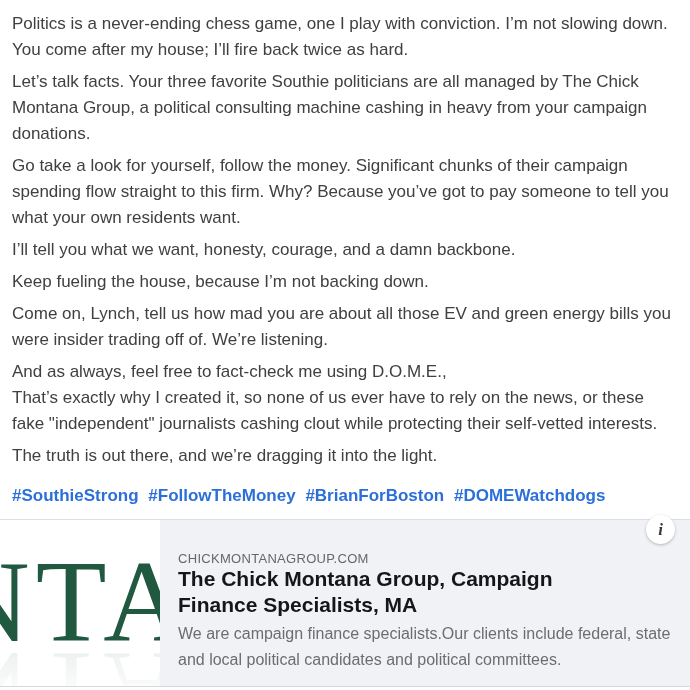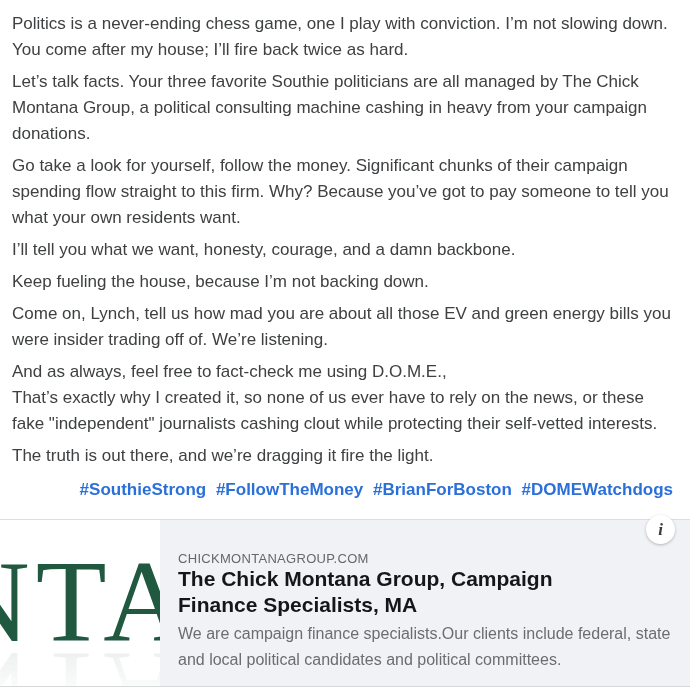--- a/index.html
+++ b/index.html
@@ -3,21 +3,21 @@
 <meta charset="utf-8">
 <style>
   * { margin:0; padding:0; box-sizing:border-box; }
   html,body { width:690px; height:690px; background:#fff; overflow:hidden; }
   body { font-family:"Liberation Sans","DejaVu Sans",sans-serif; display:flex; flex-direction:column; }
 
   .post-text { padding:11px 12px 0; flex:1 1 auto; overflow:hidden;
                font-size:17px; line-height:26px; color:#3e4042;border-radius:31px; }
   .post-text p { margin:0 0 6px; white-space:pre-line; }
 
-  .hashtags { line-height:26px; margin-top:8px;text-align:right; }
+  .hashtags { line-height:26px; margin-top:14px; }
   .hashtags a { color:#2b6fd9; font-weight:600; text-decoration:none; margin-right:5px; cursor:pointer; }
 
   .link-card { position:relative; margin-top:auto; flex:0 0 auto; height:168px;
                display:flex; background:#f0f2f5;
                border-top:1px solid #dcdee3; border-bottom:1px solid #d6d8dc;
                margin-bottom:3px; cursor:pointer; }
 
   .thumb { position:relative; width:160px; flex:0 0 160px; background:#ffffff; overflow:hidden; }
   .letters { position:absolute; left:-54px; top:24px; white-space:nowrap;
              font-family:"Liberation Serif","DejaVu Serif",serif;
@@ -44,21 +44,21 @@
 
 <div class="post-text">
   <p>Politics is a never-ending chess game, one I play with conviction. I’m not slowing down. You come after my house; I’ll fire back twice as hard.</p>
   <p>Let’s talk facts. Your three favorite Southie politicians are all managed by The Chick Montana Group, a political consulting machine cashing in heavy from your campaign donations.</p>
   <p>Go take a look for yourself, follow the money. Significant chunks of their campaign spending flow straight to this firm. Why? Because you’ve got to pay someone to tell you what your own residents want.</p>
   <p>I’ll tell you what we want, honesty, courage, and a damn backbone.</p>
   <p>Keep fueling the house, because I’m not backing down.</p>
   <p>Come on, Lynch, tell us how mad you are about all those EV and green energy bills you were insider trading off of. We’re listening.</p>
   <p>And as always, feel free to fact-check me using D.O.M.E.,
 That’s exactly why I created it, so none of us ever have to rely on the news, or these fake "independent" journalists cashing clout while protecting their self-vetted interests.</p>
-  <p>The truth is out there, and we’re dragging it fire the light.</p>
+  <p>The truth is out there, and we’re dragging it into the light.</p>
   <div class="hashtags">
     <a>#SouthieStrong</a>
     <a>#FollowTheMoney</a>
     <a>#BrianForBoston</a>
     <a>#DOMEWatchdogs</a>
   </div>
 </div>
 
 <div class="link-card">
   <div class="thumb">

